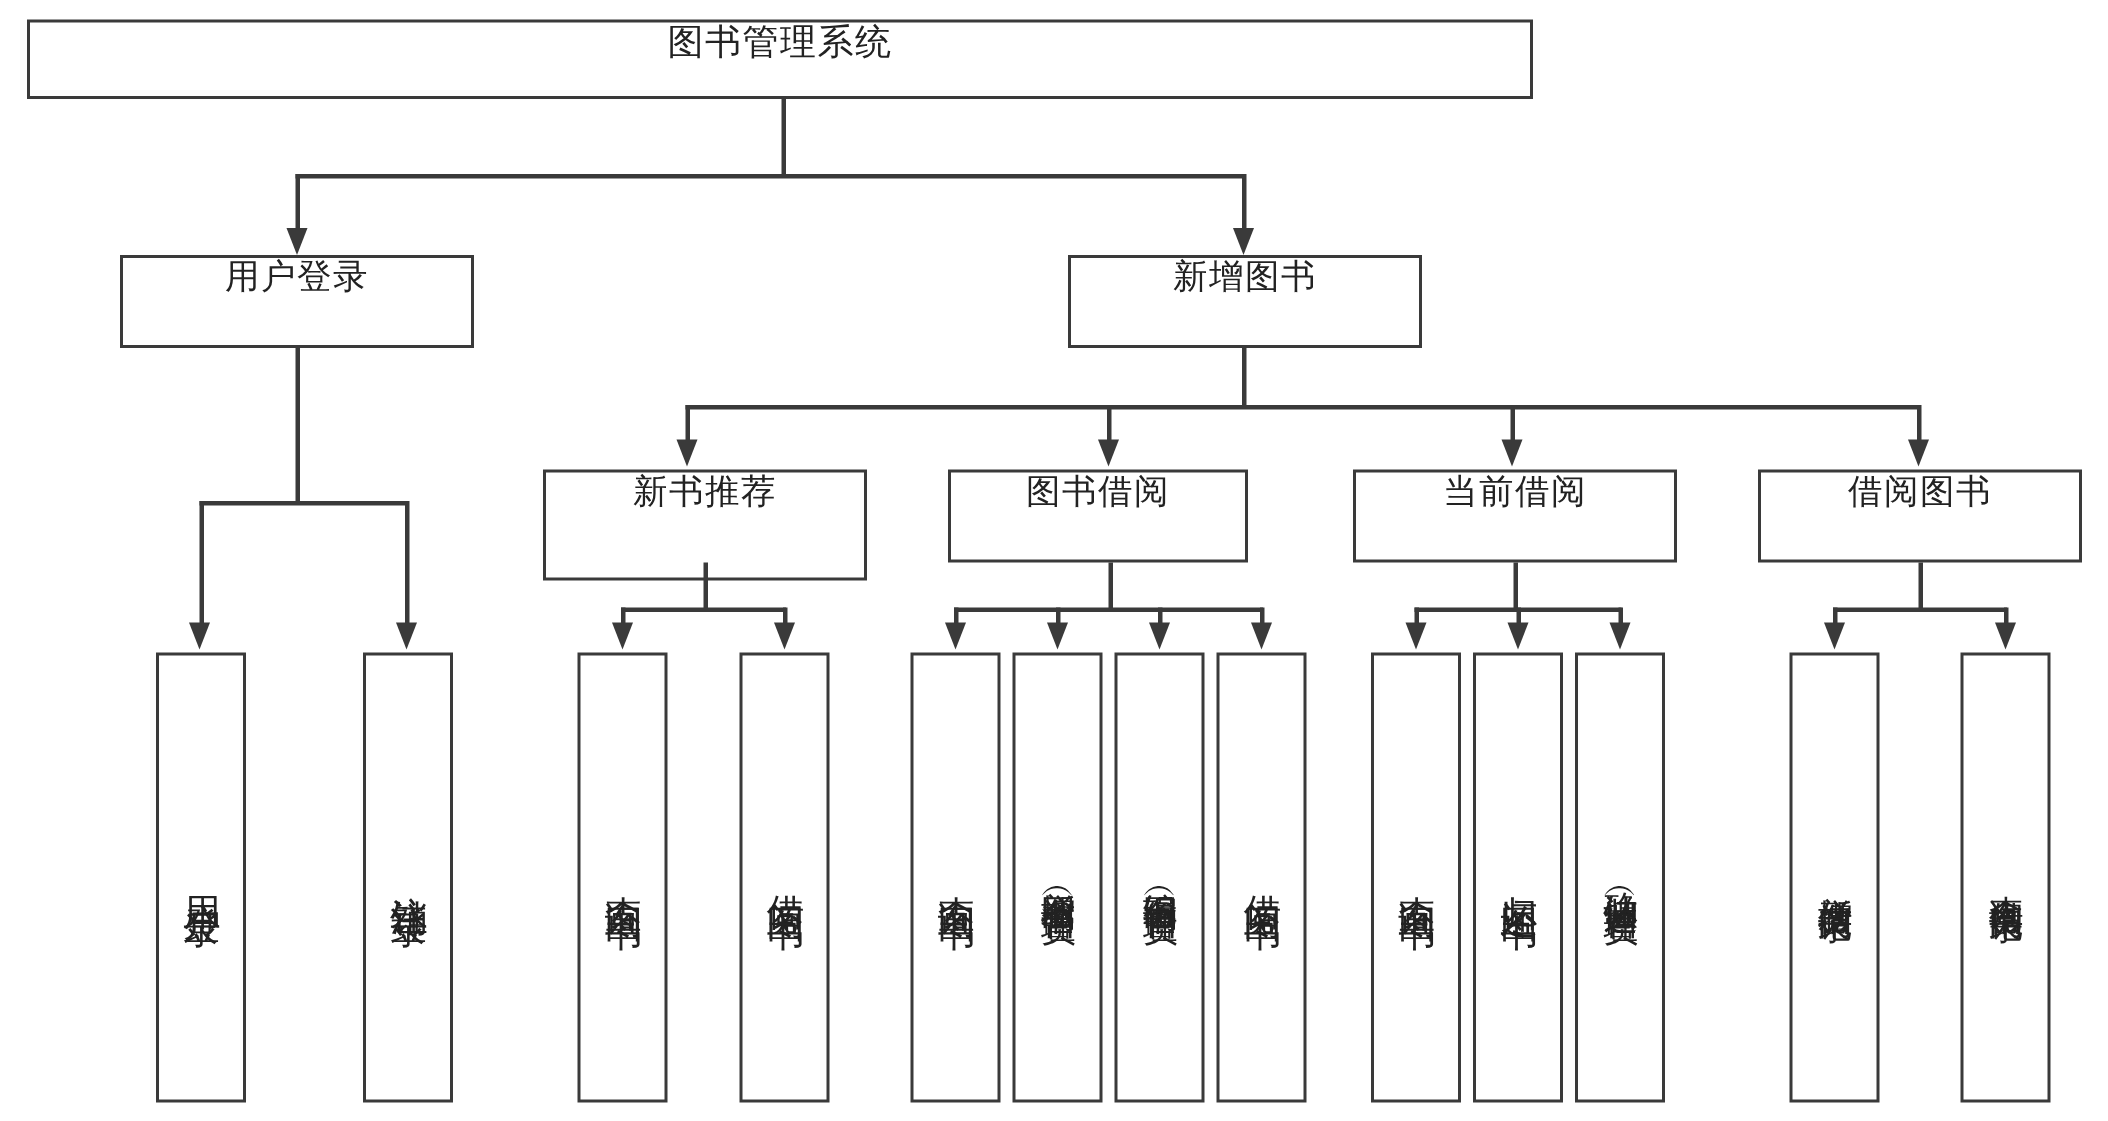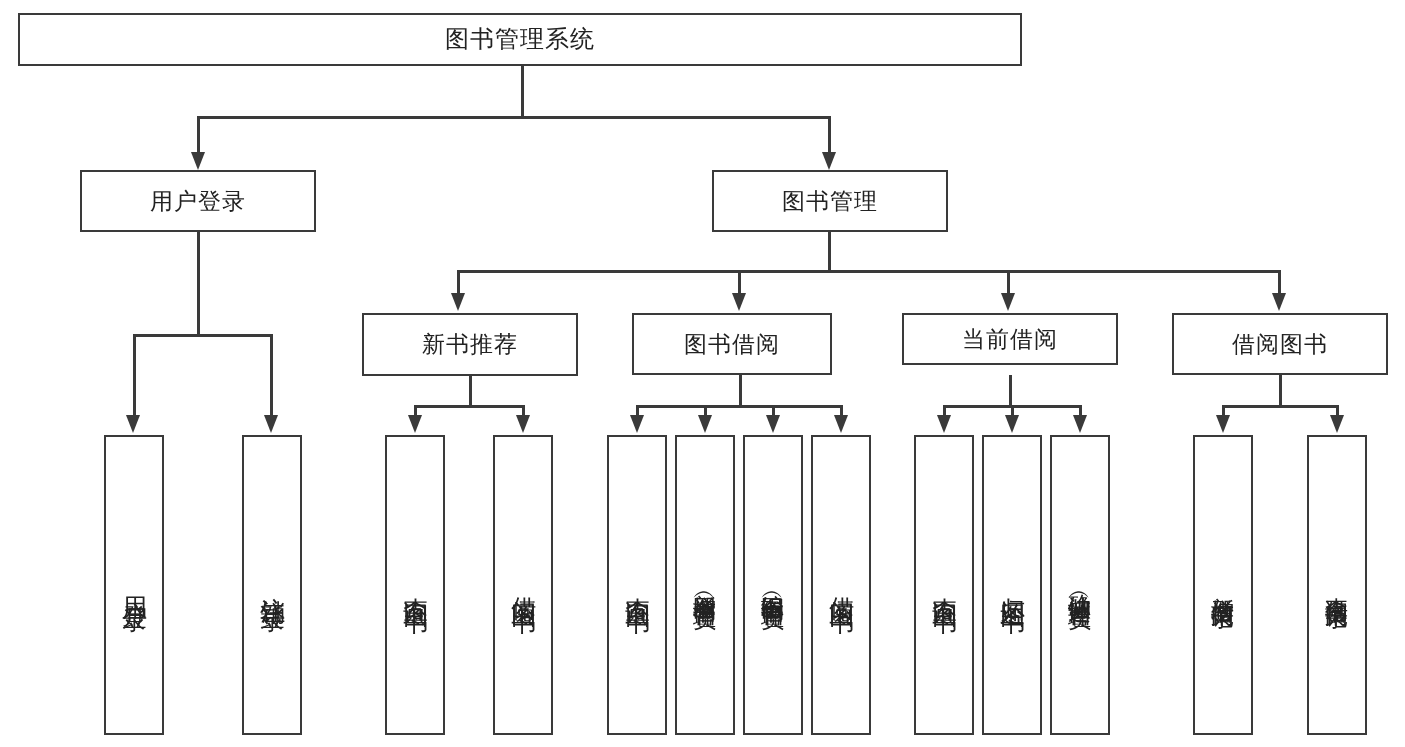--- a/index.html
+++ b/index.html
@@ -17,21 +17,21 @@
     background: #ffffff;
     overflow: hidden;
   }
   
   .node {
     position: absolute;
     box-sizing: border-box;
     border: 2.5px solid #3a3a3a;
     background: #ffffff;
     display: flex;
-    align-items: center;
+    align-items: flex-start;
     justify-content: center;
     color: #222222;
   }
   .node .label {
     font-size: 23px;
     letter-spacing: 1px;
     line-height: 1.15;
     white-space: nowrap;
   }
   .node.root .label { font-size: 24px; }
@@ -97,48 +97,48 @@
 
   <div class="vline" style="left:197px; top:116px; height:40px;"></div>
   <div class="arrow" style="left:191px; top:152px;"></div>
   <div class="vline" style="left:828px; top:116px; height:40px;"></div>
   <div class="arrow" style="left:822px; top:152px;"></div>
 
   <div class="node" style="left:80px; top:170px; width:236px; height:62px;">
     <span class="label">用户登录</span>
   </div>
   <div class="node" style="left:712px; top:170px; width:236px; height:62px;">
-    <span class="label">图书管理</span>
+    <span class="label">新增图书</span>
   </div>
 
   <div class="vline" style="left:197px; top:232px; height:104px;"></div>
   <div class="hline" style="left:133px; top:334px; width:139px;"></div>
   <div class="vline" style="left:133px; top:334px; height:83px;"></div>
   <div class="arrow" style="left:126px; top:415px;"></div>
   <div class="vline" style="left:270px; top:334px; height:83px;"></div>
   <div class="arrow" style="left:264px; top:415px;"></div>
 
   <div class="vline" style="left:828px; top:232px; height:40px;"></div>
   <div class="hline" style="left:457px; top:270px; width:822px;"></div>
   <div class="vline" style="left:457px; top:270px; height:26px;"></div>
   <div class="arrow" style="left:451px; top:293px;"></div>
   <div class="vline" style="left:738px; top:270px; height:26px;"></div>
   <div class="arrow" style="left:732px; top:293px;"></div>
   <div class="vline" style="left:1007px; top:270px; height:26px;"></div>
   <div class="arrow" style="left:1001px; top:293px;"></div>
   <div class="vline" style="left:1278px; top:270px; height:26px;"></div>
   <div class="arrow" style="left:1272px; top:293px;"></div>
 
-  <div class="node" style="left:362px; top:313px; width:216px; height:63px;">
+  <div class="node" style="left:362px; top:313px; width:216px; height:74px;">
     <span class="label">新书推荐</span>
   </div>
   <div class="node" style="left:632px; top:313px; width:200px; height:62px;">
     <span class="label">图书借阅</span>
   </div>
-  <div class="node" style="left:902px; top:313px; width:216px; height:52px;">
+  <div class="node" style="left:902px; top:313px; width:216px; height:62px;">
     <span class="label">当前借阅</span>
   </div>
   <div class="node" style="left:1172px; top:313px; width:216px; height:62px;">
     <span class="label">借阅图书</span>
   </div>
 
   <div class="vline" style="left:469px; top:375px; height:32px;"></div>
   <div class="hline" style="left:414px; top:405px; width:110px;"></div>
   <div class="vline" style="left:414px; top:405px; height:12px;"></div>
   <div class="arrow" style="left:408px; top:415px;"></div>

